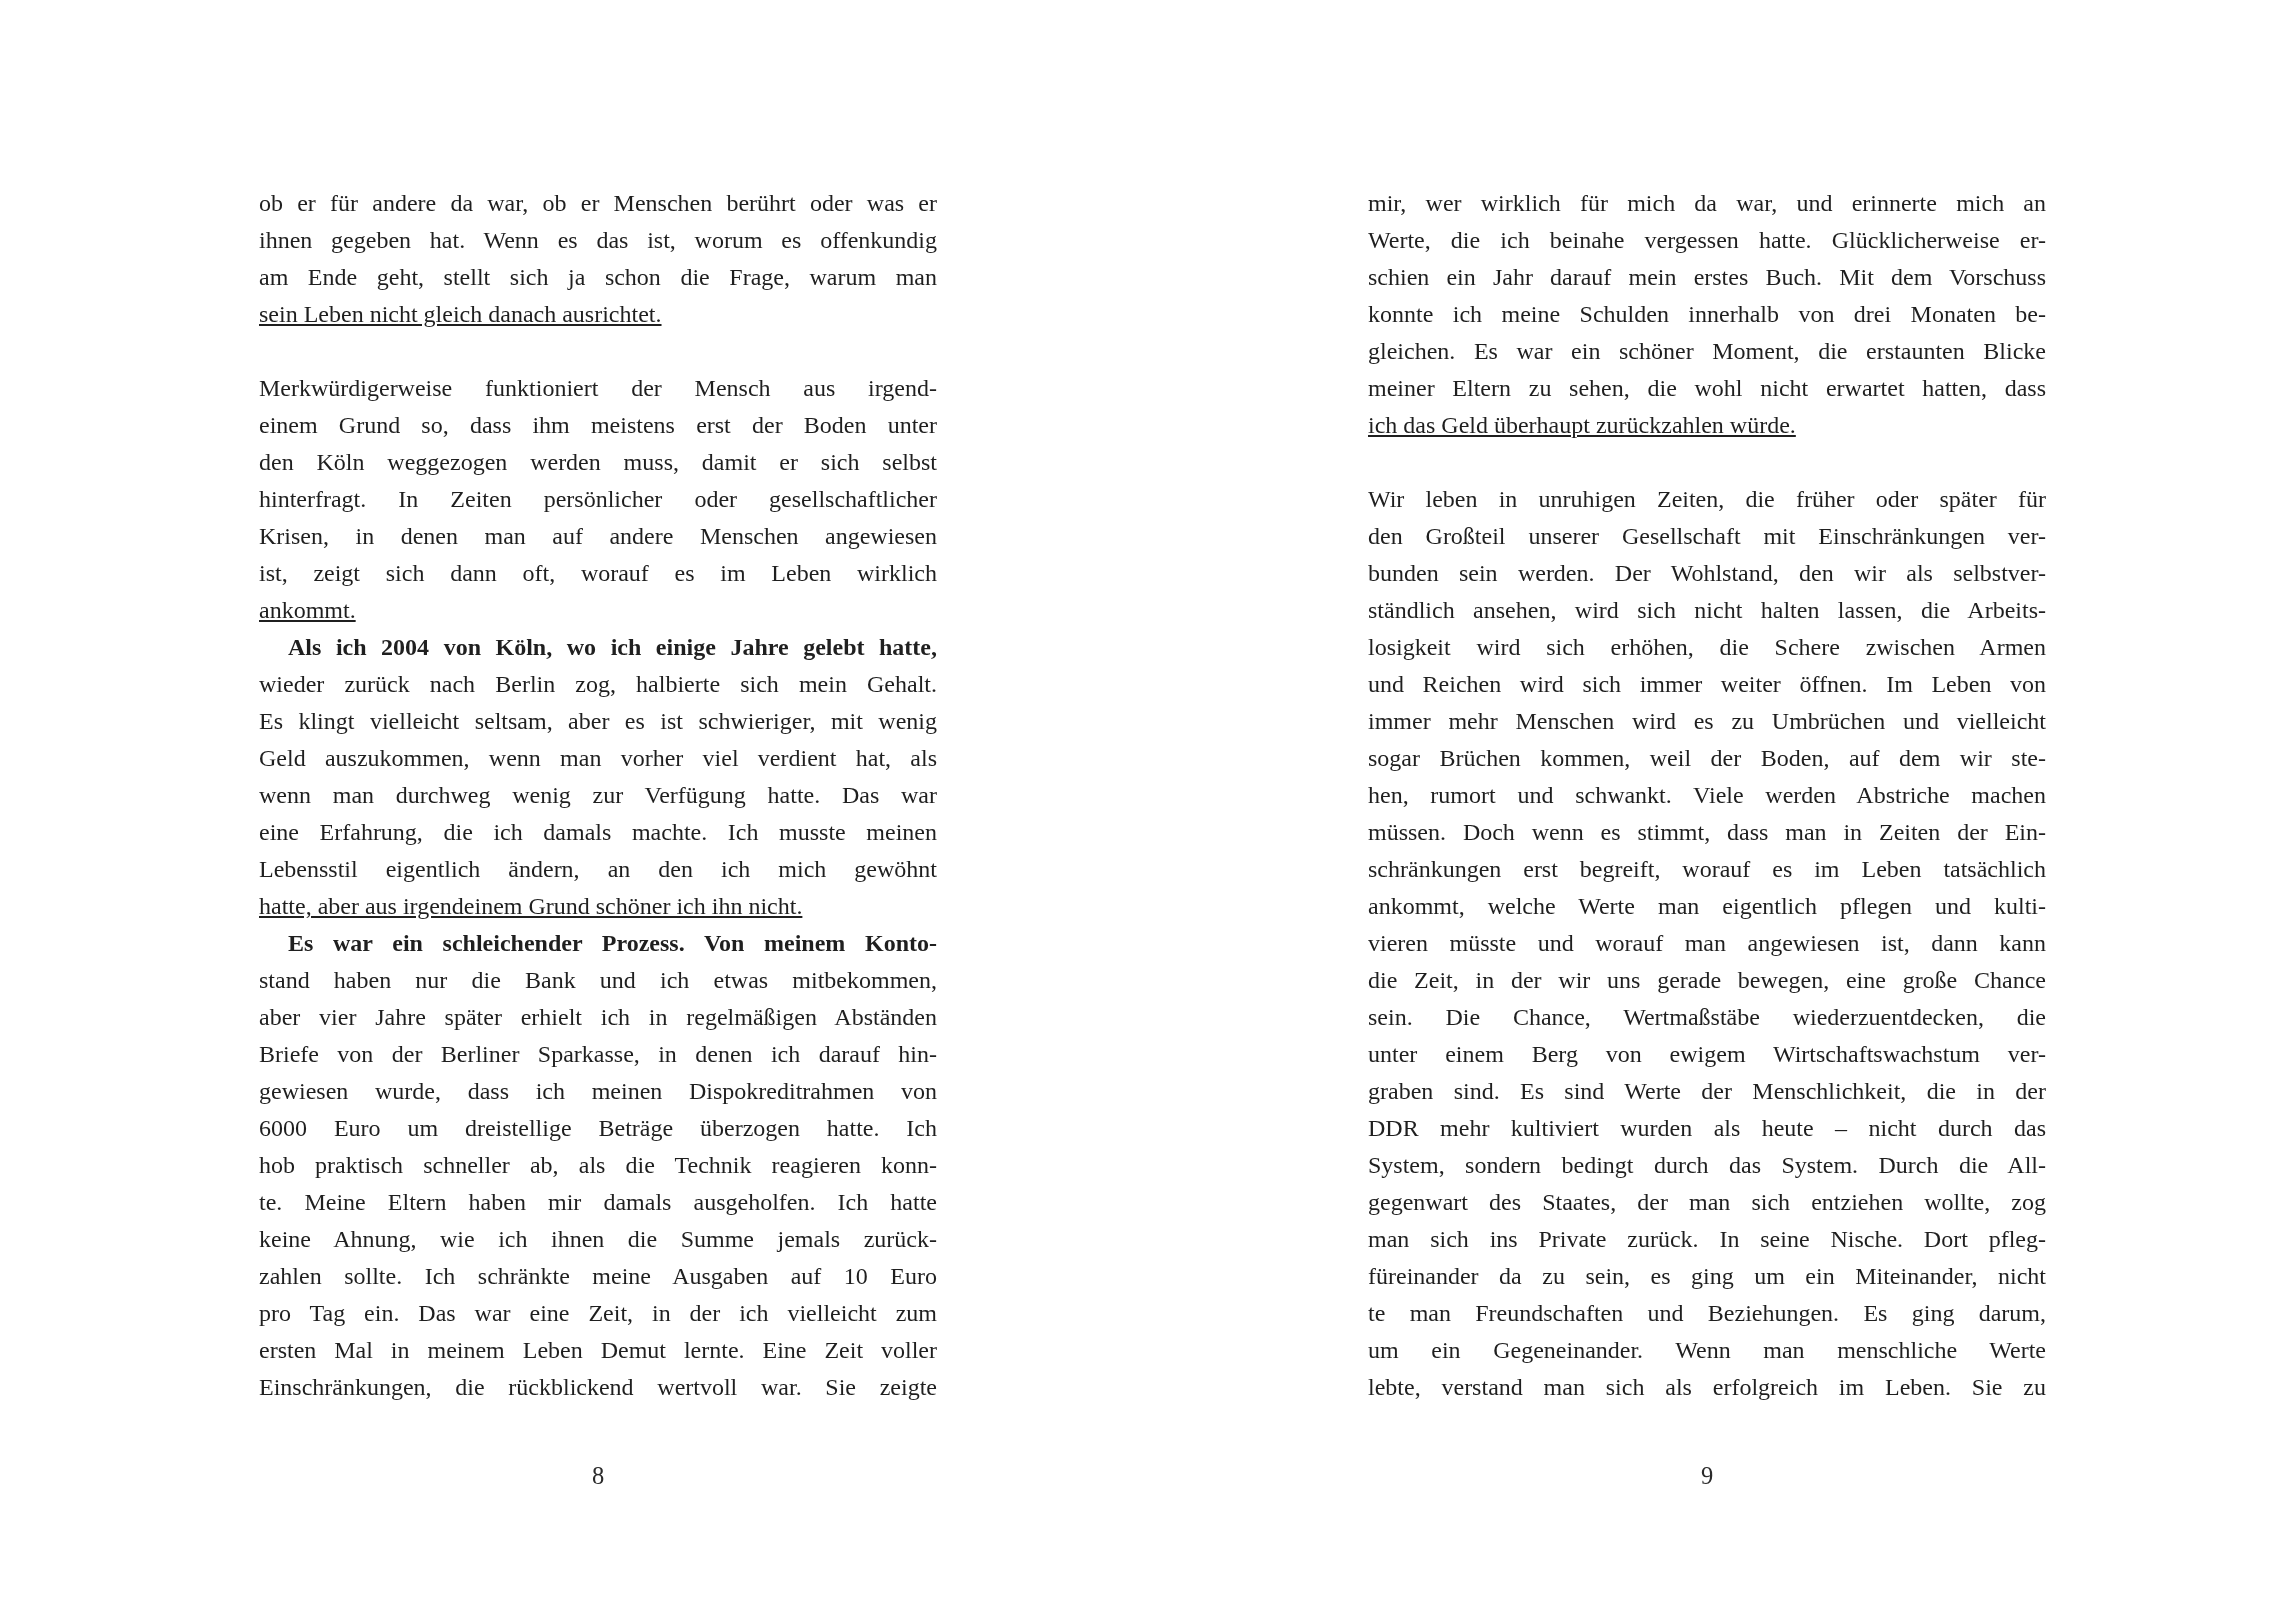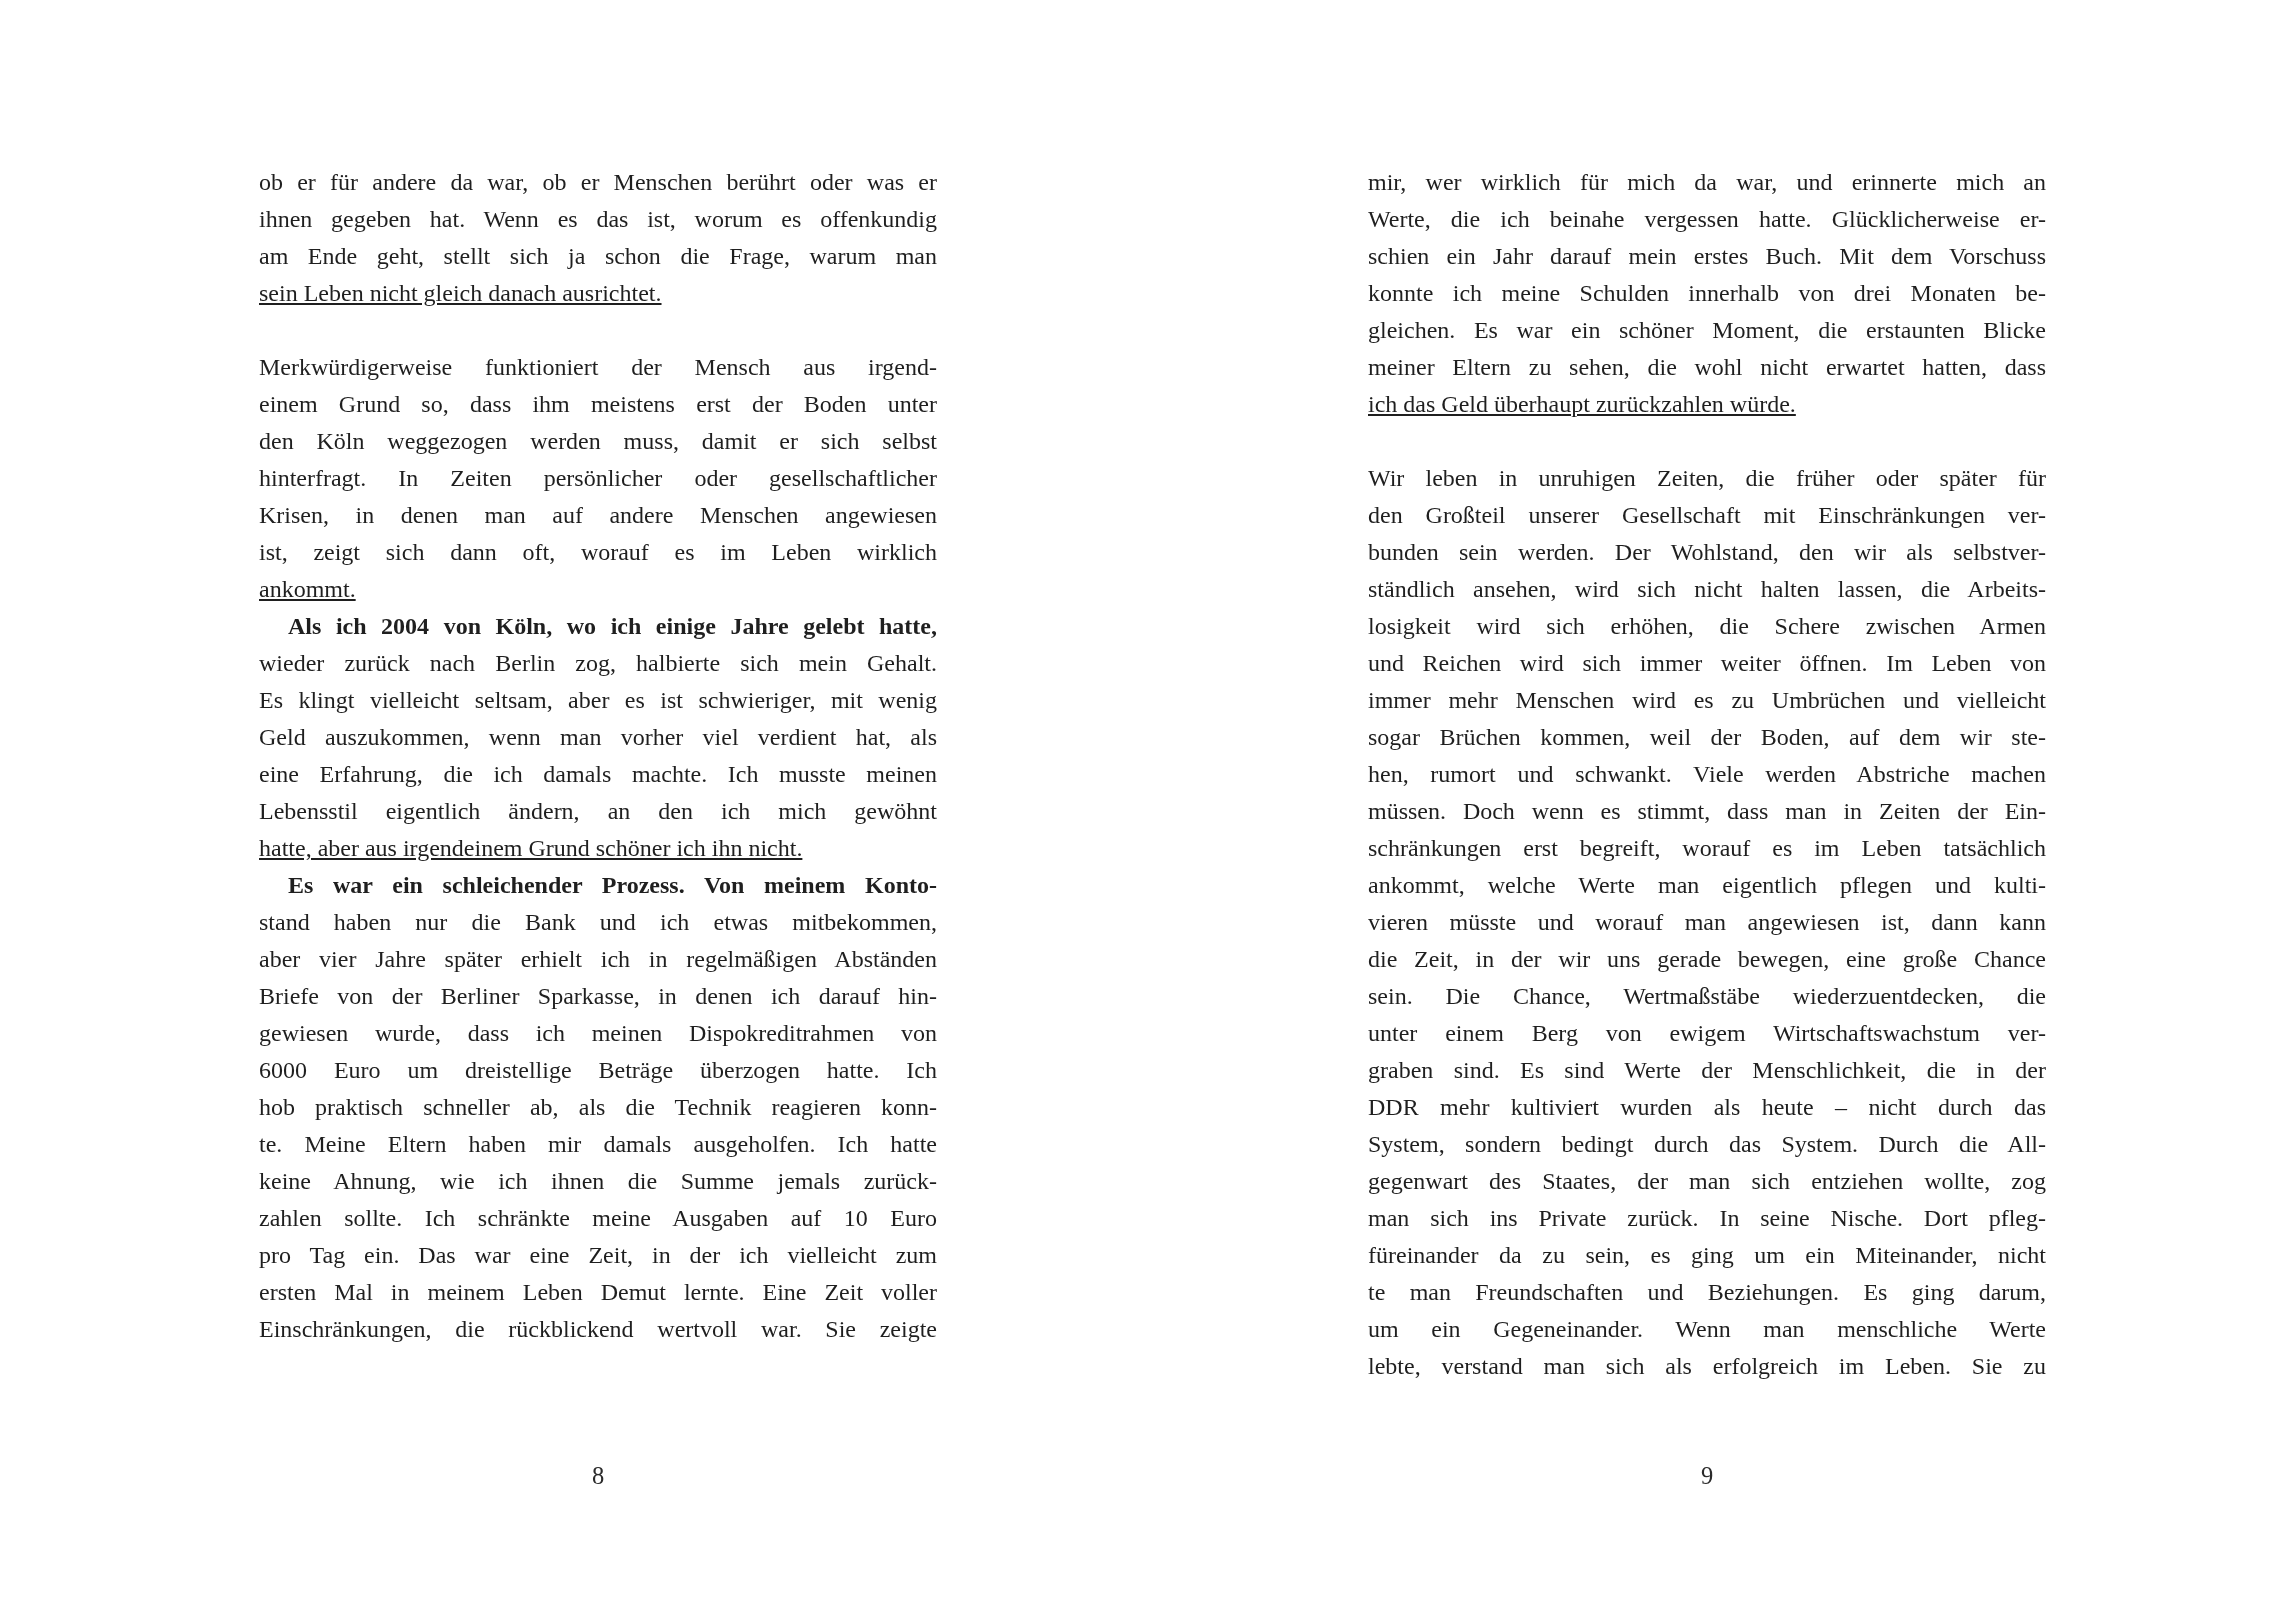--- a/index.html
+++ b/index.html
@@ -7,21 +7,21 @@
     width: 2293px; height: 1621px;
     background: #ffffff;
     font-family: "Liberation Serif", "DejaVu Serif", serif;
     color: #1f1f1f;
     position: relative;
     overflow: hidden;
   }
   .spread { position: absolute; inset: 0; background: #ffffff; }
   .page-text {
     position: absolute;
-    top: 164px;
+    top: 185px;
     width: 678px;
   }
   #page-left-text  { left: 259px; }
   #page-right-text { left: 1368px; }
   .line {
     font-size: 24px;
     line-height: 37px;
     text-align: justify;
     text-align-last: justify;
     height: 37px;
@@ -60,20 +60,21 @@
       <div class="line">einem Grund so, dass ihm meistens erst der Boden unter</div>
       <div class="line">den Köln weggezogen werden muss, damit er sich selbst</div>
       <div class="line">hinterfragt. In Zeiten persönlicher oder gesellschaftlicher</div>
       <div class="line">Krisen, in denen man auf andere Menschen angewiesen</div>
       <div class="line">ist, zeigt sich dann oft, worauf es im Leben wirklich</div>
       <div class="line endline">ankommt.</div>
       <div class="line indent">Als ich 2004 von Köln, wo ich einige Jahre gelebt hatte,</div>
       <div class="line">wieder zurück nach Berlin zog, halbierte sich mein Gehalt.</div>
       <div class="line">Es klingt vielleicht seltsam, aber es ist schwieriger, mit wenig</div>
       <div class="line">Geld auszukommen, wenn man vorher viel verdient hat, als</div>
+      <div class="line">wenn man durchweg wenig zur Verfügung hatte. Das war</div>
       <div class="line">eine Erfahrung, die ich damals machte. Ich musste meinen</div>
       <div class="line">Lebensstil eigentlich ändern, an den ich mich gewöhnt</div>
       <div class="line endline">hatte, aber aus irgendeinem Grund schöner ich ihn nicht.</div>
       <div class="line indent">Es war ein schleichender Prozess. Von meinem Konto-</div>
       <div class="line">stand haben nur die Bank und ich etwas mitbekommen,</div>
       <div class="line">aber vier Jahre später erhielt ich in regelmäßigen Abständen</div>
       <div class="line">Briefe von der Berliner Sparkasse, in denen ich darauf hin-</div>
       <div class="line">gewiesen wurde, dass ich meinen Dispokreditrahmen von</div>
       <div class="line">6000 Euro um dreistellige Beträge überzogen hatte. Ich</div>
       <div class="line">hob praktisch schneller ab, als die Technik reagieren konn-</div>

